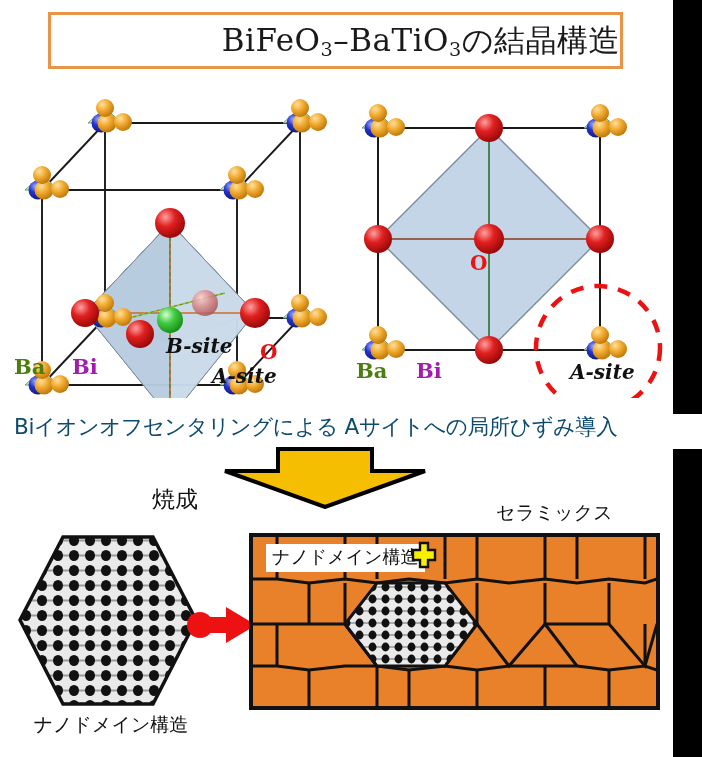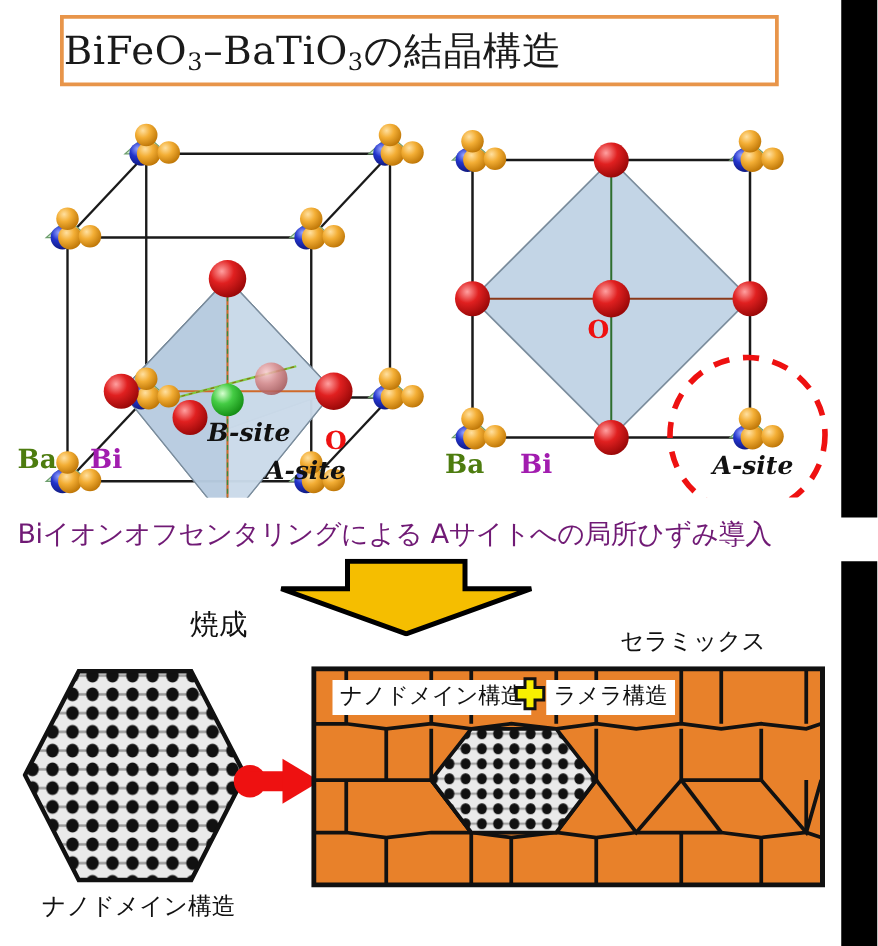--- a/index.html
+++ b/index.html
@@ -32,60 +32,60 @@
     left: 673px; top: 449px; width: 29px; height: 308px;
     background: #000000;
   }
 
   
   .title-box {
     left: 48px; top: 12px; width: 575px; height: 57px;
     border: 3px solid #E8954A;
     box-sizing: border-box;
     background: #ffffff;
-    display: flex; align-items: center; justify-content: flex-start;
+    display: flex; align-items: center; justify-content: flex-end;
   }
   .title-text {
     font-family: "DejaVu Serif", serif;
     font-size: 31px;
     color: #1a1a1a;
     letter-spacing: 0.5px;
     white-space: nowrap;
   }
   .title-text sub {
     font-size: 0.62em;
     vertical-align: baseline;
     position: relative;
     top: 5px;
   }
 
   
   .panel { overflow: visible; }
-  .panel-left  { left: 0px;   top: 78px; width: 345px; height: 320px; padding-left: 12px; }
+  .panel-left  { left: 0px;   top: 78px; width: 345px; height: 320px; }
   .panel-right { left: 348px; top: 78px; width: 330px; height: 320px; }
 
   .lbl {
     position: absolute;
     font-family: "DejaVu Serif", serif;
     font-weight: bold;
     white-space: nowrap;
     line-height: 1;
   }
   .lbl-italic { font-style: italic; }
   .lbl-black { color: #111111; }
   .lbl-red   { color: #EE1111; }
   .lbl-blue  { color: #4d7c0f; }
   .lbl-orange{ color: #a21caf; margin-left: 16px; }
 
   
   .mid-text {
     left: 14px; top: 412px; width: 672px;
     font-family: "DejaVu Sans", sans-serif;
     font-size: 21.5px;
-    color: #701a75;
+    color: #0c4a6e;
     white-space: nowrap;
     letter-spacing: -0.3px;
   }
   .firing-label {
     left: 152px; top: 484px;
     font-family: "DejaVu Sans", sans-serif;
     font-size: 23px;
     color: #111111;
   }
   .arrow-down { left: 220px; top: 447px; width: 210px; height: 62px; }
@@ -486,15 +486,14 @@
   </div>
 
   <div class="abs cap-box cap-nano">ナノドメイン構造</div>
 
   <div class="abs plus-badge">
     <svg width="26" height="28" viewBox="0 0 26 28">
       <polygon points="9,2 17,2 17,9 24,9 24,19 17,19 17,26 9,26 9,19 2,19 2,9 9,9" fill="#F8F000" stroke="#111111" stroke-width="2.4" stroke-linejoin="miter"></polygon>
     </svg>
   </div>
 
-  <div class="abs cap-box cap-lamella">ラメラ構造</div>
 
 </div>
 
 </body></html>

